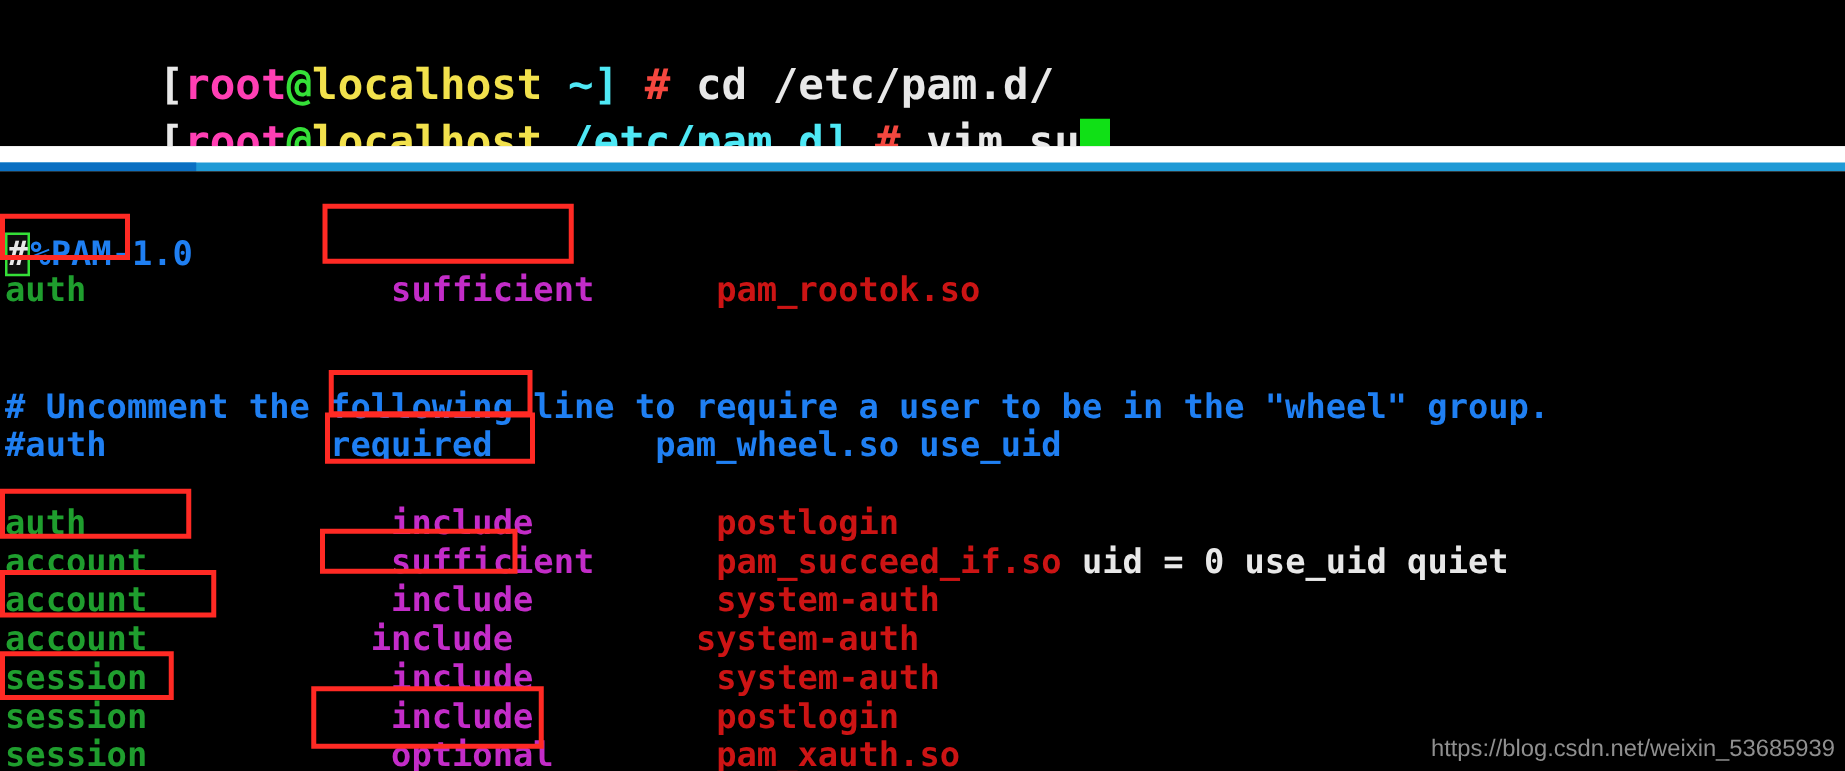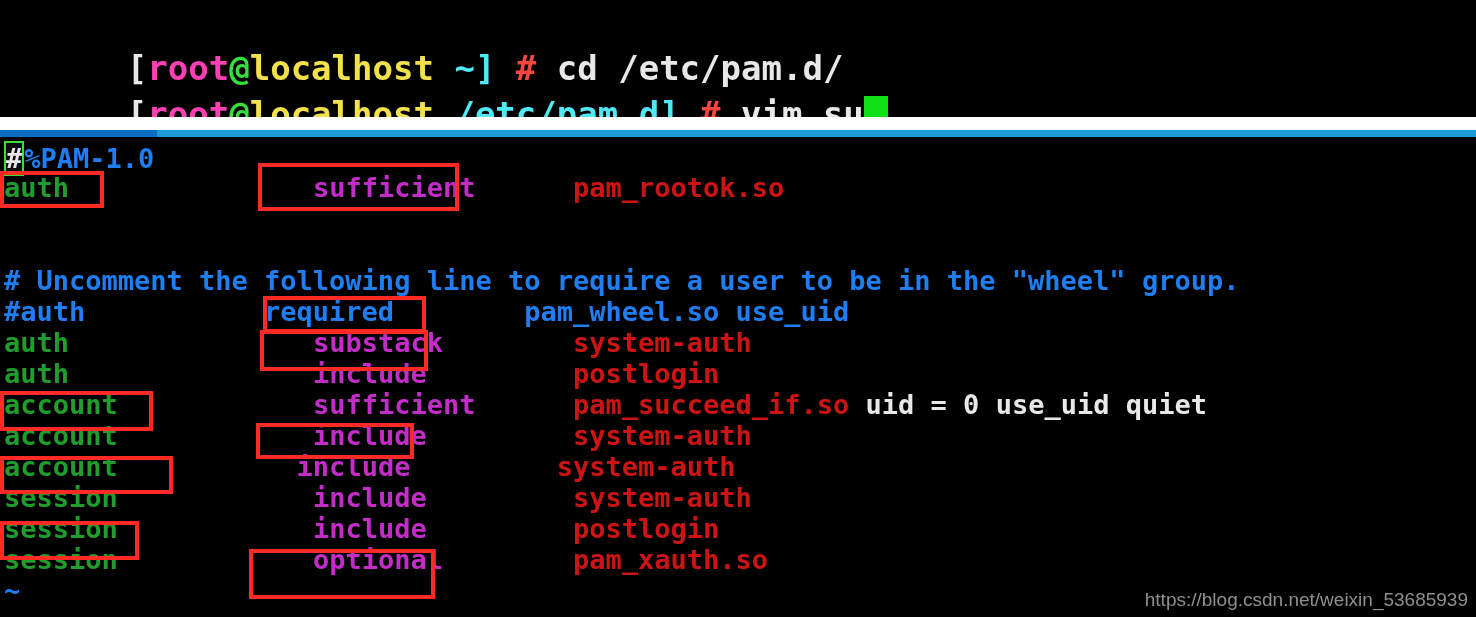--- a/index.html
+++ b/index.html
@@ -100,20 +100,21 @@
   }
 
   .vim-line {
     position: absolute;
     left: 4px;
     white-space: pre;
     font-size: 27px;
     line-height: 31px;
     font-weight: bold;
     font-family: "DejaVu Sans Mono", "Liberation Mono", monospace;
+    margin-top: 45px;
   }
 
   
   .v-comment { color: #1f7ff2; }
   .v-type    { color: #1f9e2e; }
   .v-kw      { color: #c32cc8; }
   .v-mod     { color: #cc1414; }
   .v-arg     { color: #e8e8e8; text-align: center; }
   .v-tilde   { color: #1f7ff2; }
 
@@ -174,21 +175,20 @@
     <div class="vim-line" style="top:4px"><span class="vim-cursor">#</span><span class="v-comment">%PAM-1.0</span></div>
 
     <div class="vim-line" style="top:35px"><span class="v-type">auth</span><span>               </span><span class="v-kw">sufficient</span><span>      </span><span class="v-mod">pam_rootok.so</span></div>
 
 
 
     <div class="vim-line" style="top:128px"><span class="v-comment"># Uncomment the following line to require a user to be in the "wheel" group.</span></div>
 
     <div class="vim-line" style="top:159px"><span class="v-comment">#auth           required        pam_wheel.so use_uid</span></div>
 
-    <div class="vim-line" style="top:190px"><span class="v-type">auth</span><span>               </span><span class="v-kw">substack</span><span>        </span><span class="v-mod">system-auth</span></div>
 
     <div class="vim-line" style="top:221px"><span class="v-type">auth</span><span>               </span><span class="v-kw">include</span><span>         </span><span class="v-mod">postlogin</span></div>
 
     <div class="vim-line" style="top:252px"><span class="v-type">account</span><span>            </span><span class="v-kw">sufficient</span><span>      </span><span class="v-mod">pam_succeed_if.so</span><span class="v-arg"> uid = 0 use_uid quiet</span></div>
 
     <div class="vim-line" style="top:283px"><span class="v-type">account</span><span>            </span><span class="v-kw">include</span><span>         </span><span class="v-mod">system-auth</span></div>
 
     <div class="vim-line" style="top:314px"><span class="v-type">account</span><span>           </span><span class="v-kw">include</span><span>         </span><span class="v-mod">system-auth</span></div>
 
     <div class="vim-line" style="top:345px"><span class="v-type">session</span><span>            </span><span class="v-kw">include</span><span>         </span><span class="v-mod">system-auth</span></div>

